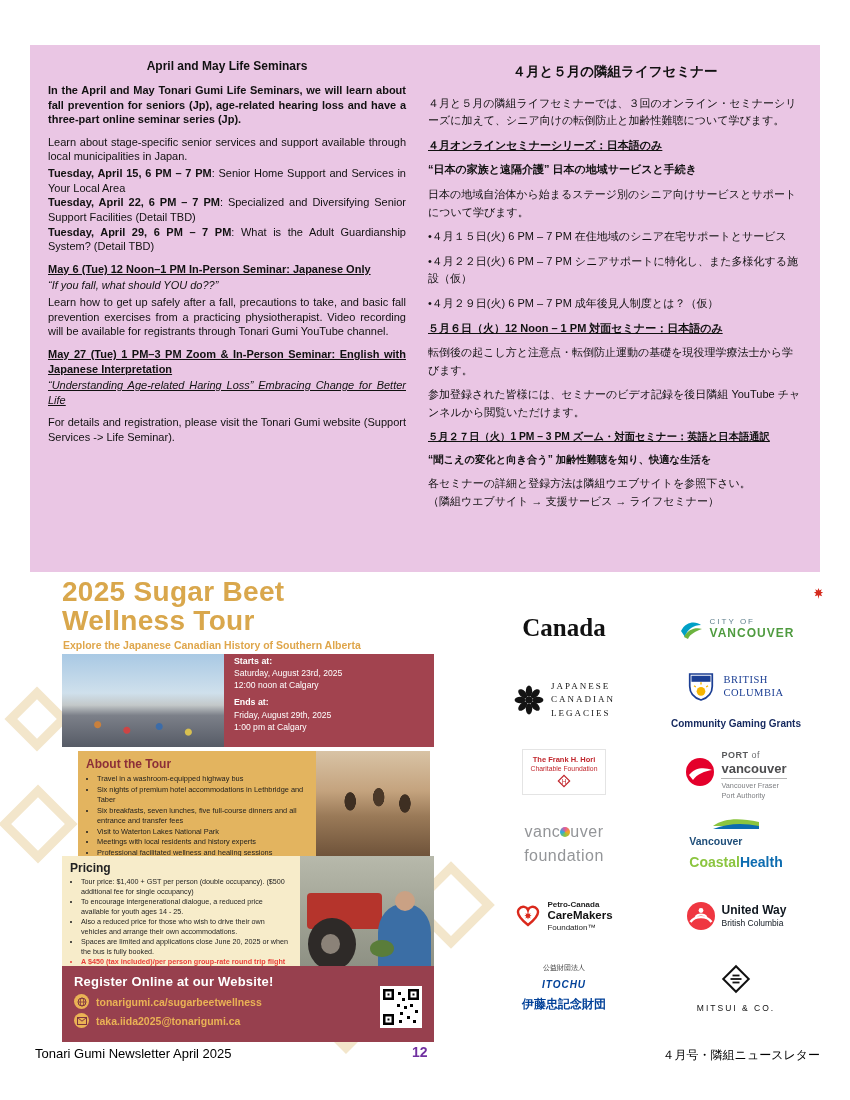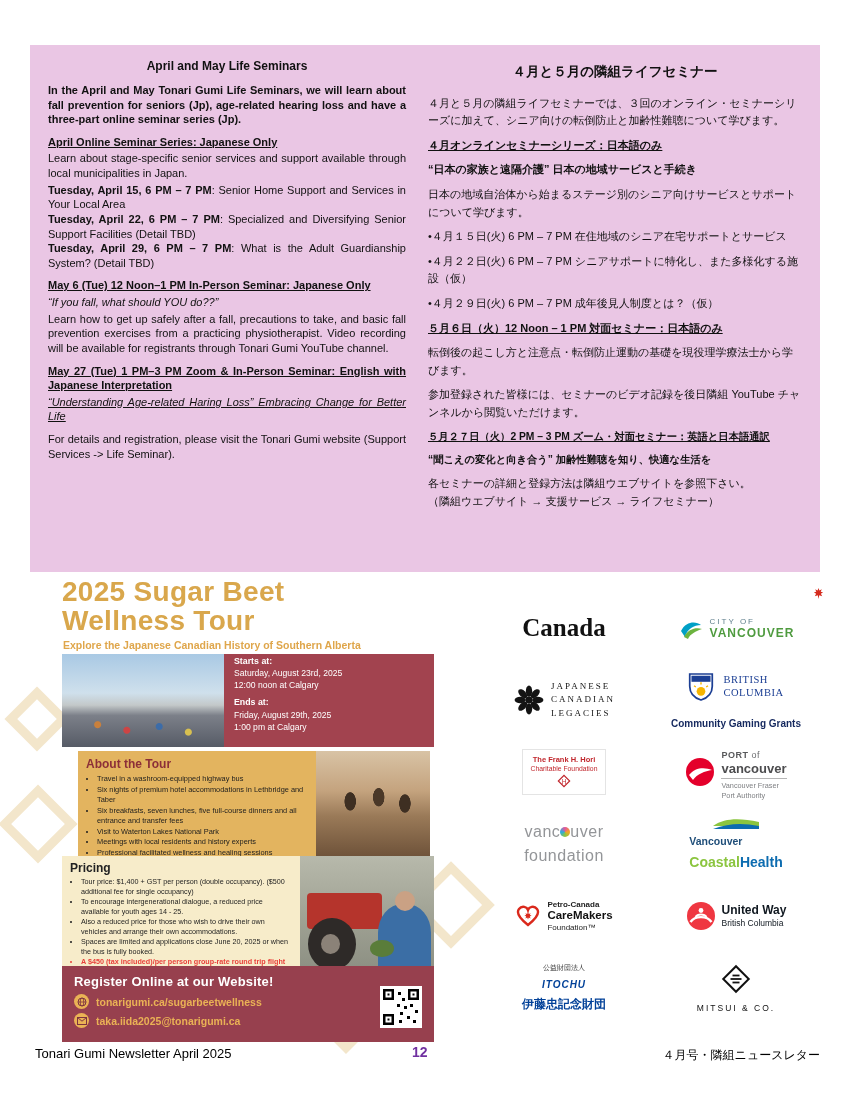--- a/index.html
+++ b/index.html
@@ -131,21 +131,20 @@
 <body>
 
 <div class="page">
 
   <section class="seminar-box">
 
     <div class="col-en">
       <h3 class="en-title">April and May Life Seminars</h3>
       <p class="b mb8">In the April and May Tonari Gumi Life Seminars, we will learn about fall prevention for seniors (Jp), age-related hearing loss and have a three-part online seminar series (Jp).</p>
 
-      <p class="b u">April Online Seminar Series: Japanese Only</p>
       <p>Learn about stage-specific senior services and support available through local municipalities in Japan.</p>
       <p class="session"><span class="b">Tuesday, April 15, 6 PM – 7 PM</span><span>: Senior Home Support and Services in Your Local Area</span></p>
       <p class="session"><span class="b">Tuesday, April 22, 6 PM – 7 PM</span><span>: Specialized and Diversifying Senior Support Facilities (Detail TBD)</span></p>
       <p class="session mb8"><span class="b">Tuesday, April 29, 6 PM – 7 PM</span><span>: What is the Adult Guardianship System? (Detail TBD)</span></p>
 
       <p class="b u mt8">May 6 (Tue) 12 Noon–1 PM In-Person Seminar: Japanese Only</p>
       <p class="i">“If you fall, what should YOU do??”</p>
       <p class="mb8">Learn how to get up safely after a fall, precautions to take, and basic fall prevention exercises from a practicing physiotherapist. Video recording will be available for registrants through Tonari Gumi YouTube channel.</p>
 
       <p class="b u mt8">May 27 (Tue) 1 PM–3 PM Zoom &amp; In-Person Seminar: English with Japanese Interpretation</p>
@@ -162,21 +161,21 @@
       <p class="b">“日本の家族と遠隔介護”  日本の地域サービスと手続き</p>
       <p>日本の地域自治体から始まるステージ別のシニア向けサービスとサポートについて学びます。</p>
       <p>•４月１５日(火) 6 PM – 7 PM  在住地域のシニア在宅サポートとサービス</p>
       <p>•４月２２日(火) 6 PM – 7 PM  シニアサポートに特化し、また多様化する施設（仮）</p>
       <p>•４月２９日(火) 6 PM – 7 PM  成年後見人制度とは？（仮）</p>
 
       <p class="b u">５月６日（火）12 Noon – 1 PM 対面セミナー：日本語のみ</p>
       <p>転倒後の起こし方と注意点・転倒防止運動の基礎を現役理学療法士から学びます。</p>
       <p>参加登録された皆様には、セミナーのビデオ記録を後日隣組 YouTube チャンネルから閲覧いただけます。</p>
 
-      <p class="b u jp-small">５月２７日（火）2 PM – 3 PM ズーム・対面セミナー：英語と日本語通訳</p>
+      <p class="b u jp-small">５月２７日（火）1 PM – 3 PM ズーム・対面セミナー：英語と日本語通訳</p>
       <p class="b jp-small">“聞こえの変化と向き合う”  加齢性難聴を知り、快適な生活を</p>
 
       <p style="margin-bottom:0"><span>各セミナーの詳細と登録方法は隣組ウエブサイトを参照下さい。</span><br><span>（隣組ウエブサイト →  支援サービス  →  ライフセミナー）</span></p>
     </div>
   </section>
 
   <section class="poster">
     <div class="deco d1"></div>
     <div class="deco d2"></div>
     <div class="deco d3"></div>

